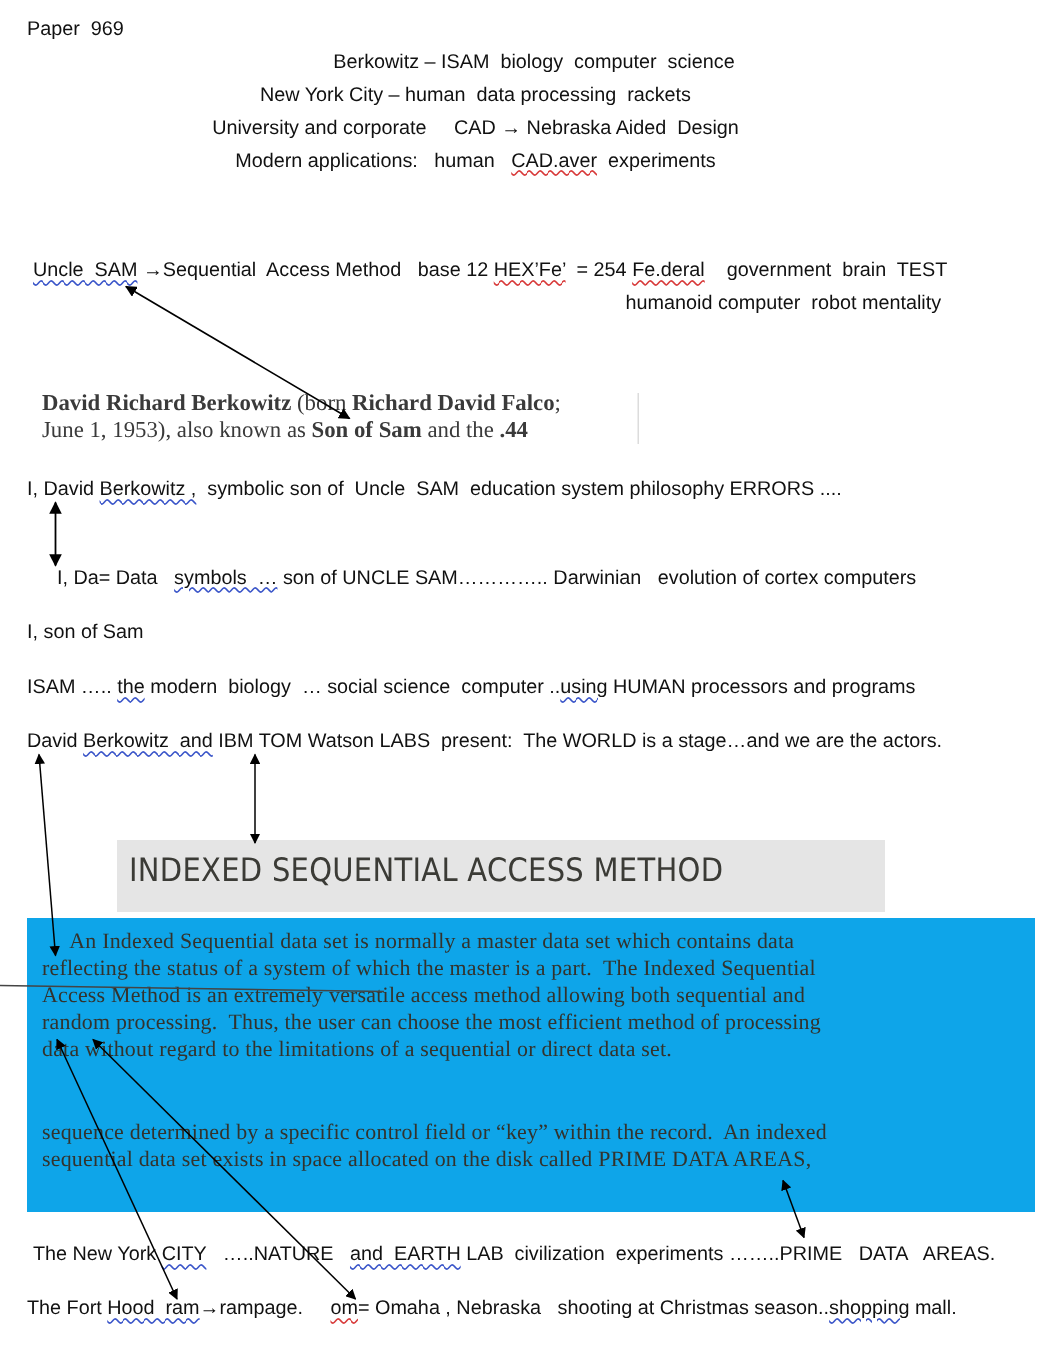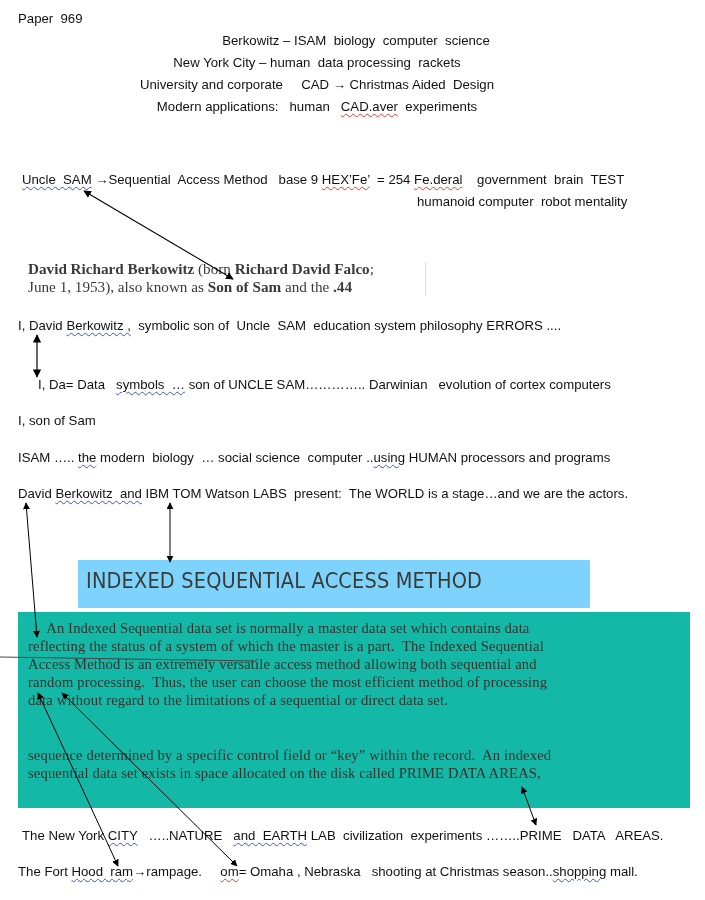--- a/index.html
+++ b/index.html
@@ -7,37 +7,37 @@
          font-family: "Liberation Sans", sans-serif; color: #111; }
   .line { position: absolute; font-size: 13.2px; white-space: pre; line-height: 16px; }
   .center { left: 0; width: 634px; text-align: center; }
   .sq-blue { text-decoration: underline wavy #3a55c9; text-decoration-thickness: 1px; text-underline-offset: 2px; }
   .sq-red { text-decoration: underline wavy #d83a3a; text-decoration-thickness: 1px; text-underline-offset: 2px; }
 
   .scan { position: absolute; background: #fbfbf4; }
   .scan1 { left: 18px; top: 258px; width: 408px; height: 40px; background: #ffffff; }
   .scan1 .t { position: absolute; left: 10px; font-family: "Liberation Serif", serif; font-size: 15.2px; color: #3a3a3a; white-space: pre; }
   .scan1 .edge { position: absolute; right: 0; top: 4px; width: 1px; height: 34px; background: #dcdcdc; }
-  .scan2 { left: 78px; top: 560px; width: 512px; height: 48px; background: #7dd3fc; }
+  .scan2 { left: 78px; top: 560px; width: 512px; height: 48px; background: #e5e5e5; }
   .scan2 .h { position: absolute; left: 8px; top: 8px; font-family: "DejaVu Sans", sans-serif; font-size: 21.5px; letter-spacing: 0.2px; color: #3b3b36; white-space: pre; transform: scaleX(0.9); transform-origin: left; }
-  .scan3 { left: 18px; top: 612px; width: 672px; height: 196px; background: #14b8a6; }
+  .scan3 { left: 18px; top: 612px; width: 672px; height: 196px; background: #0ea5e9; }
   .scan3 .p { position: absolute; left: 10px; font-family: "Liberation Serif", serif; font-size: 14.6px; color: #33332d; white-space: pre; letter-spacing: 0.15px; }
 
   svg.overlay { position: absolute; left: 0; top: 0; pointer-events: none; }
 </style>
 </head>
 <body>
 
 <div class="line" style="left:18px; top:11px;">Paper  969</div>
 <div class="line center" style="top:33px;margin-left:39px;">Berkowitz – ISAM  biology  computer  science</div>
 <div class="line center" style="top:55px;">New York City – human  data processing  rackets</div>
-<div class="line center" style="top:77px;">University and corporate     CAD → Christmas Aided  Design</div>
+<div class="line center" style="top:77px;">University and corporate     CAD → Nebraska Aided  Design</div>
 <div class="line center" style="top:99px;"><span>Modern applications:   human   </span><span class="sq-red">CAD.aver</span><span>  experiments</span></div>
 
-<div class="line" style="left:22px; top:172px;"><span class="sq-blue">Uncle  SAM</span><span> →Sequential  Access Method   base 9 </span><span class="sq-red">HEX’Fe’</span><span>  = 254 </span><span class="sq-red">Fe.deral</span><span>    government  brain  TEST</span></div>
+<div class="line" style="left:22px; top:172px;"><span class="sq-blue">Uncle  SAM</span><span> →Sequential  Access Method   base 12 </span><span class="sq-red">HEX’Fe’</span><span>  = 254 </span><span class="sq-red">Fe.deral</span><span>    government  brain  TEST</span></div>
 <div class="line" style="left:417px; top:194px;">humanoid computer  robot mentality</div>
 
 <div class="scan scan1">
   <div class="t" style="top:2px;"><b>David Richard Berkowitz</b><span> (born </span><b>Richard David Falco</b><span>;</span></div>
   <div class="t" style="top:20px;"><span>June 1, 1953), also known as </span><b>Son of Sam</b><span> and the </span><b>.44</b></div>
   <div class="edge"></div>
 </div>
 
 <div class="line" style="left:18px; top:318px;"><span>I, David </span><span class="sq-blue">Berkowitz ,</span><span>  symbolic son of  Uncle  SAM  education system philosophy ERRORS ....</span></div>
 <div class="line" style="left:18px; top:377px;margin-left:20px;"><span>I, Da= Data   </span><span class="sq-blue">symbols  …</span><span> son of UNCLE SAM………….. Darwinian   evolution of cortex computers</span></div>

